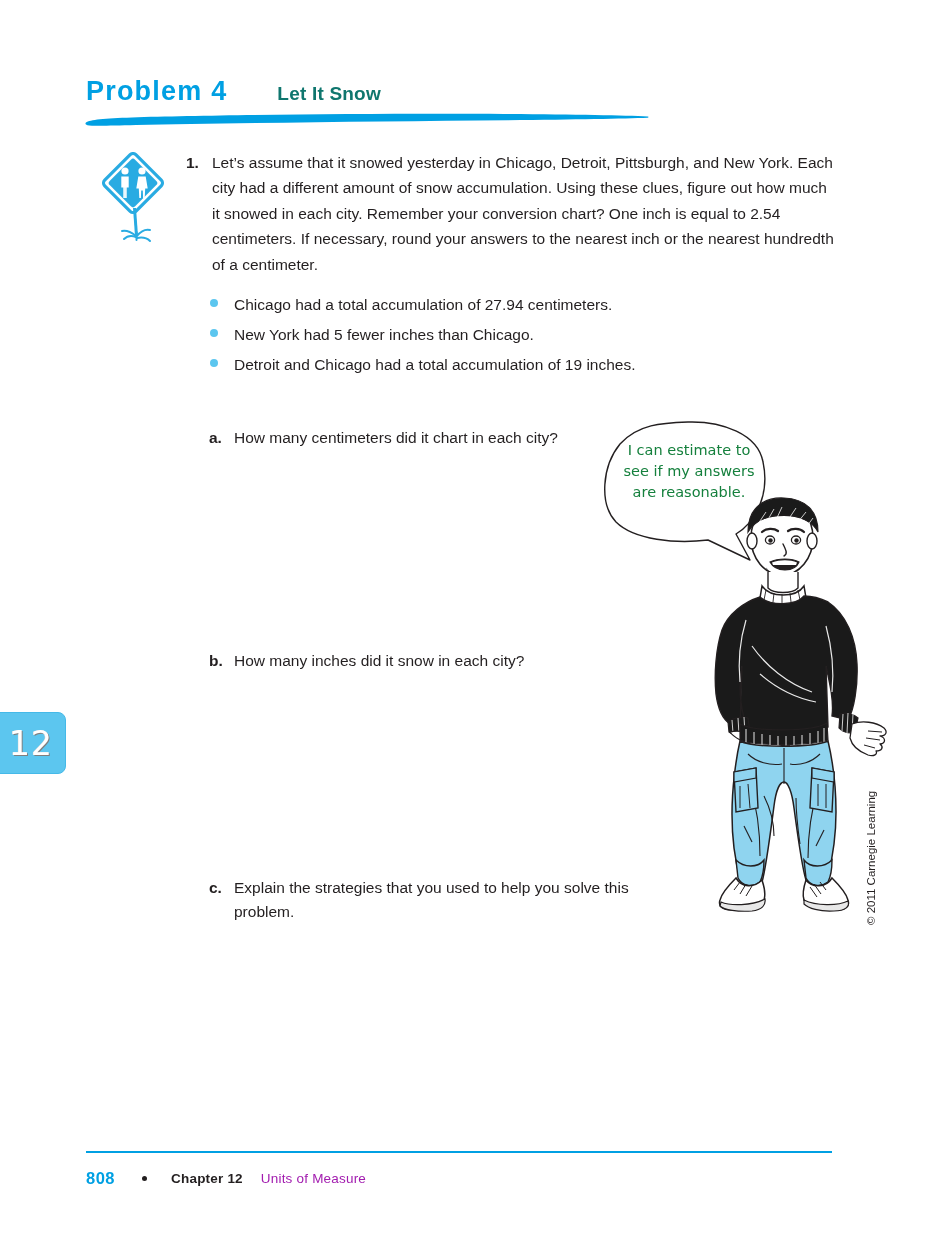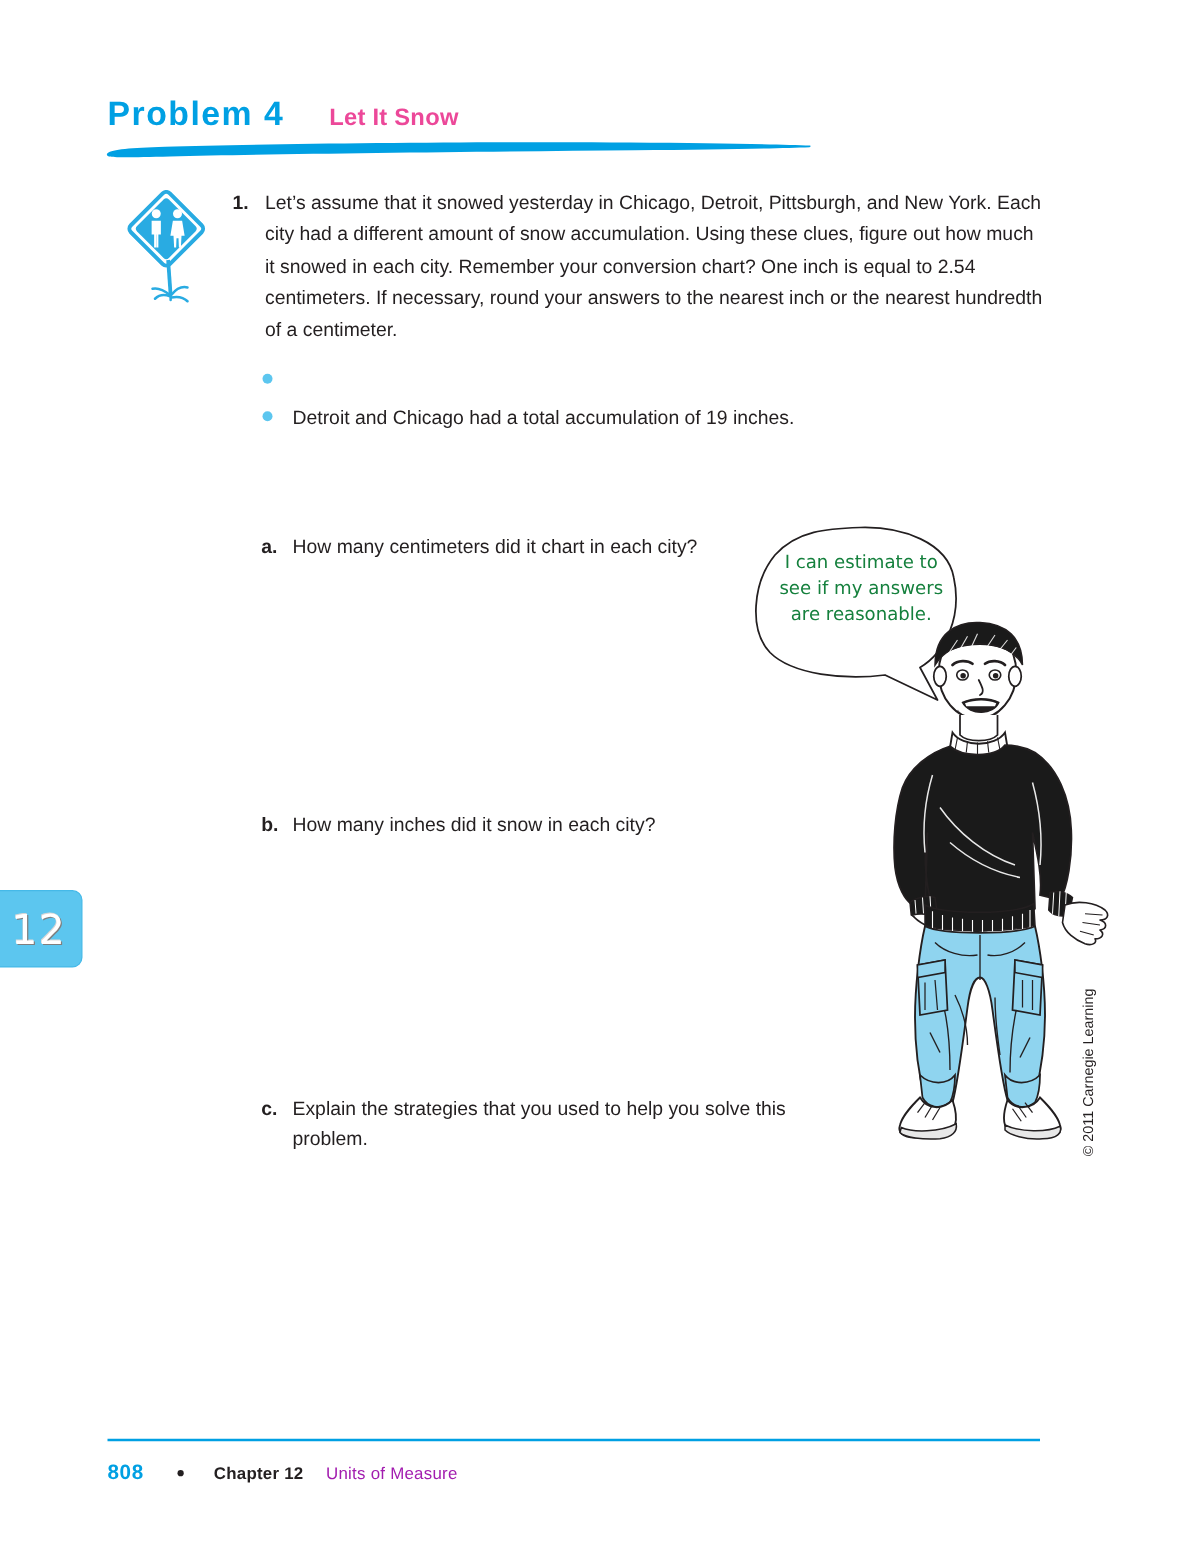--- a/index.html
+++ b/index.html
@@ -14,33 +14,34 @@
     color: #231f20;
     overflow: hidden;
   }
 
   
   .problem-header {
     position: absolute;
     left: 86px; top: 76px;
     display: flex;
     align-items: baseline;
-    gap: 36px;
+    gap: 26px;
   }
   .problem-label {
     font-size: 27px;
     font-weight: bold;
     color: #00a0e3;
     letter-spacing: 1.2px;
   }
   .problem-title {
     font-size: 19px;
     font-weight: bold;
-    color: #ec4899;
+    color: #0f766e;
     letter-spacing: 0.2px;
+    margin-left: 24px;
   }
   .brush-rule {
     position: absolute;
     left: 84px; top: 110px;
     width: 566px; height: 20px;
   }
 
   
   .sign-icon {
     position: absolute;
@@ -252,20 +253,27 @@
     <div class="q1-num">1.</div>
     <div class="q1-text">Let’s assume that it snowed yesterday in Chicago, Detroit, Pittsburgh, and New York. Each city had a different amount of snow accumulation. Using these clues, figure out how much it snowed in each city. Remember your conversion chart? One inch is equal to 2.54 centimeters. If necessary, round your answers to the nearest inch or the nearest hundredth of a centimeter.</div>
   </div>
 </div>
 
 <div class="clues">
   <div class="clue">
     <div class="clue-dot">
         <i></i>
       </div>
+    <div class="clue-text">Chicago had a total accumulation of 27.94 centimeters.</div>
+  </div>
+  <div class="clue">
+    <div class="clue-dot">
+        <i></i>
+      </div>
+    <div class="clue-text">New York had 5 fewer inches than Chicago.</div>
   </div>
   <div class="clue">
     <div class="clue-dot">
         <i></i>
       </div>
     <div class="clue-text">Detroit and Chicago had a total accumulation of 19 inches.</div>
   </div>
 </div>
 
 <div class="subq" id="subq-a">

